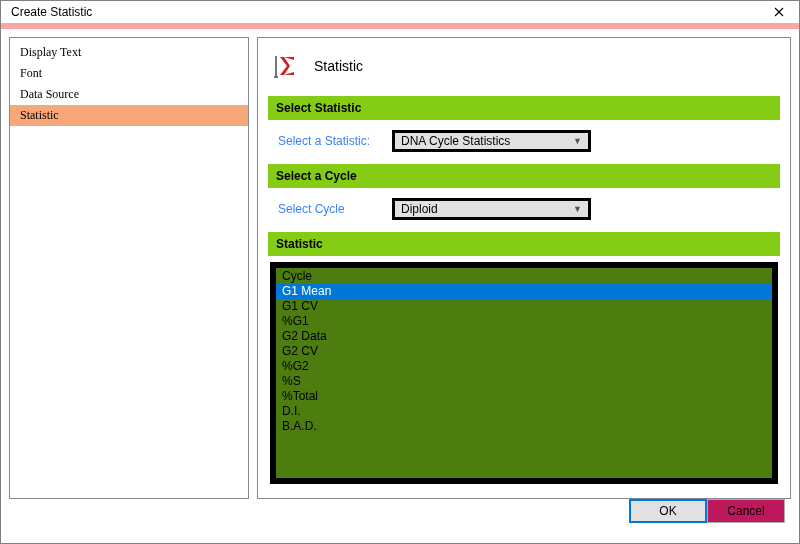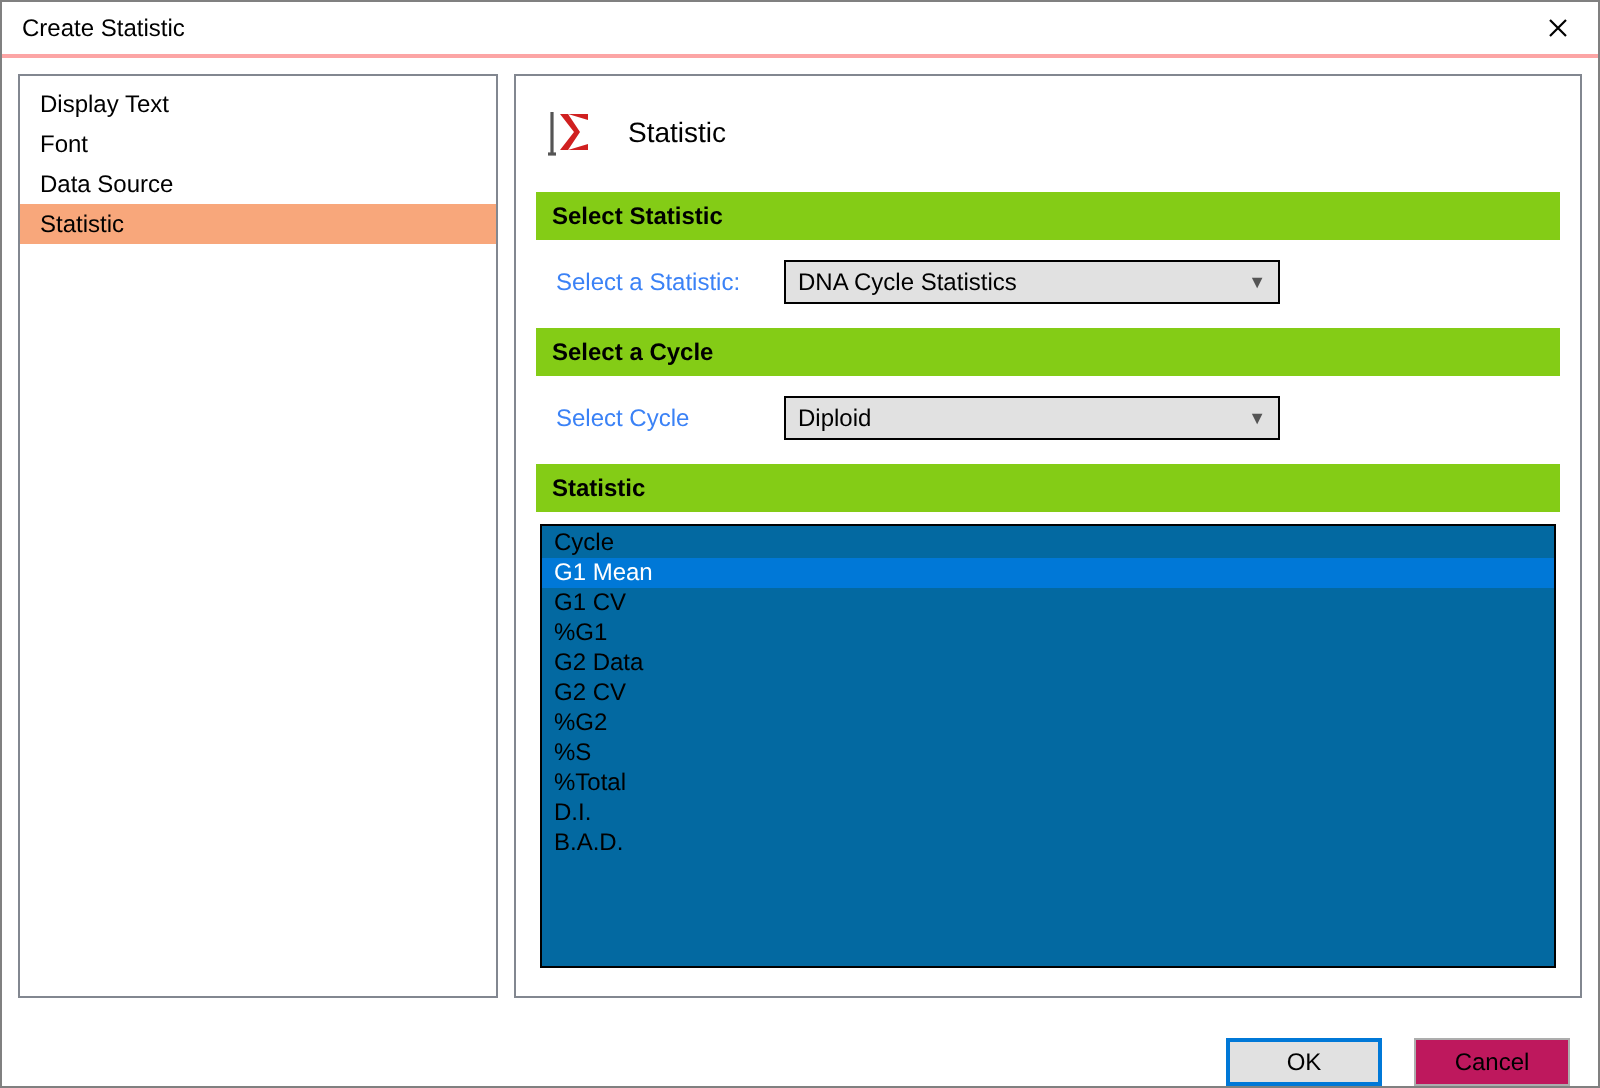--- a/index.html
+++ b/index.html
@@ -3,33 +3,33 @@
   <meta charset="utf-8">
   <style>
     * { box-sizing: border-box; margin: 0; padding: 0; font-family: "Segoe UI", Tahoma, sans-serif; font-size: 12px; }
     body { background: #fff; }
     .dialog {
       width: 800px; height: 544px; border: 1px solid #808080; background: #fff;
       display: flex; flex-direction: column;
     }
     .titlebar {
       height: 28px; display: flex; align-items: center; justify-content: space-between;
-      padding: 0 0 0 10px; border-bottom: 2px solid #fca5a5; background: #fff;
+      padding: 0 0 0 10px; border-bottom: 6px solid #fca5a5; background: #fff;
     }
     .titlebar span { color: #000; font-size: 12px; }
     .close-btn {
       width: 40px; height: 28px; display: flex; align-items: center; justify-content: center;
       color: #000; cursor: default;
     }
     .content { flex: 1; display: flex; padding: 8px 8px 0 8px; gap: 8px; overflow: hidden; }
     .sidebar {
       width: 240px; border: 1px solid #828790; background: #fff; padding: 4px 0;
     }
     .sidebar-item {
-      padding: 3px 10px; cursor: default; color: #000;
+      padding: 3px 10px; cursor: default; color: #000; font-family: Liberation Serif, serif;
     }
     .sidebar-item.selected {
       background: #f8a77b;
     }
     .main {
       flex: 1; border: 1px solid #828790; background: #fff; padding: 8px 10px; display: flex; flex-direction: column; overflow: hidden;
     }
     .header-row {
       display: flex; align-items: center; gap: 14px; padding: 6px 4px 14px 4px;
     }
@@ -38,35 +38,35 @@
     }
     .header-title { font-size: 14px; color: #000; }
     .section-header {
       background: #84cc16; font-weight: bold; padding: 5px 8px; color: #000; margin-top: 2px;
     }
     .section-body {
       padding: 10px 10px; display: flex; align-items: center; gap: 16px;
     }
     .section-body label { min-width: 98px; color: #3b82f6; }
     .combo {
-      width: 248px; height: 22px; border: 1px solid #000000; background: #e1e1e1;
+      width: 199px; height: 22px; border: 3px solid #000000; background: #e1e1e1;
       display: flex; align-items: center; justify-content: space-between; padding: 0 6px; cursor: default;
     }
     .combo span { color: #000; }
     .combo .chev { font-size: 9px; color: #555; }
     .listwrap { flex: 1; padding: 6px 2px 6px 2px; display: flex; }
     .listbox {
-      flex: 1; border: 1px solid #000000; background: #0369a1; overflow: auto; padding: 1px 0;
+      flex: 1; border: 6px solid #000000; background: #4d7c0f; overflow: auto; padding: 1px 0;
     }
     .list-item {
       padding: 0px 6px; line-height: 15px; cursor: default; color: #000; user-select: none;
     }
     .list-item.selected { background: #0078d7; color: #fff; }
     .footer {
-      height: 44px; display: flex; justify-content: flex-end; align-items: flex-end; gap: 16px; padding: 0 14px;
+      height: 44px; display: flex; justify-content: flex-end; align-items: flex-start; gap: 0; padding: 0 14px;
     }
     .btn {
       width: 78px; height: 24px; border: 1px solid #adadad; background: #be185d; display: flex; align-items: center; justify-content: center;
       cursor: default; color: #000;
     }
     .btn.primary { border: 2px solid #0078d7; background: #e1e1e1; }
   </style>
 </head>
 <body>
 

